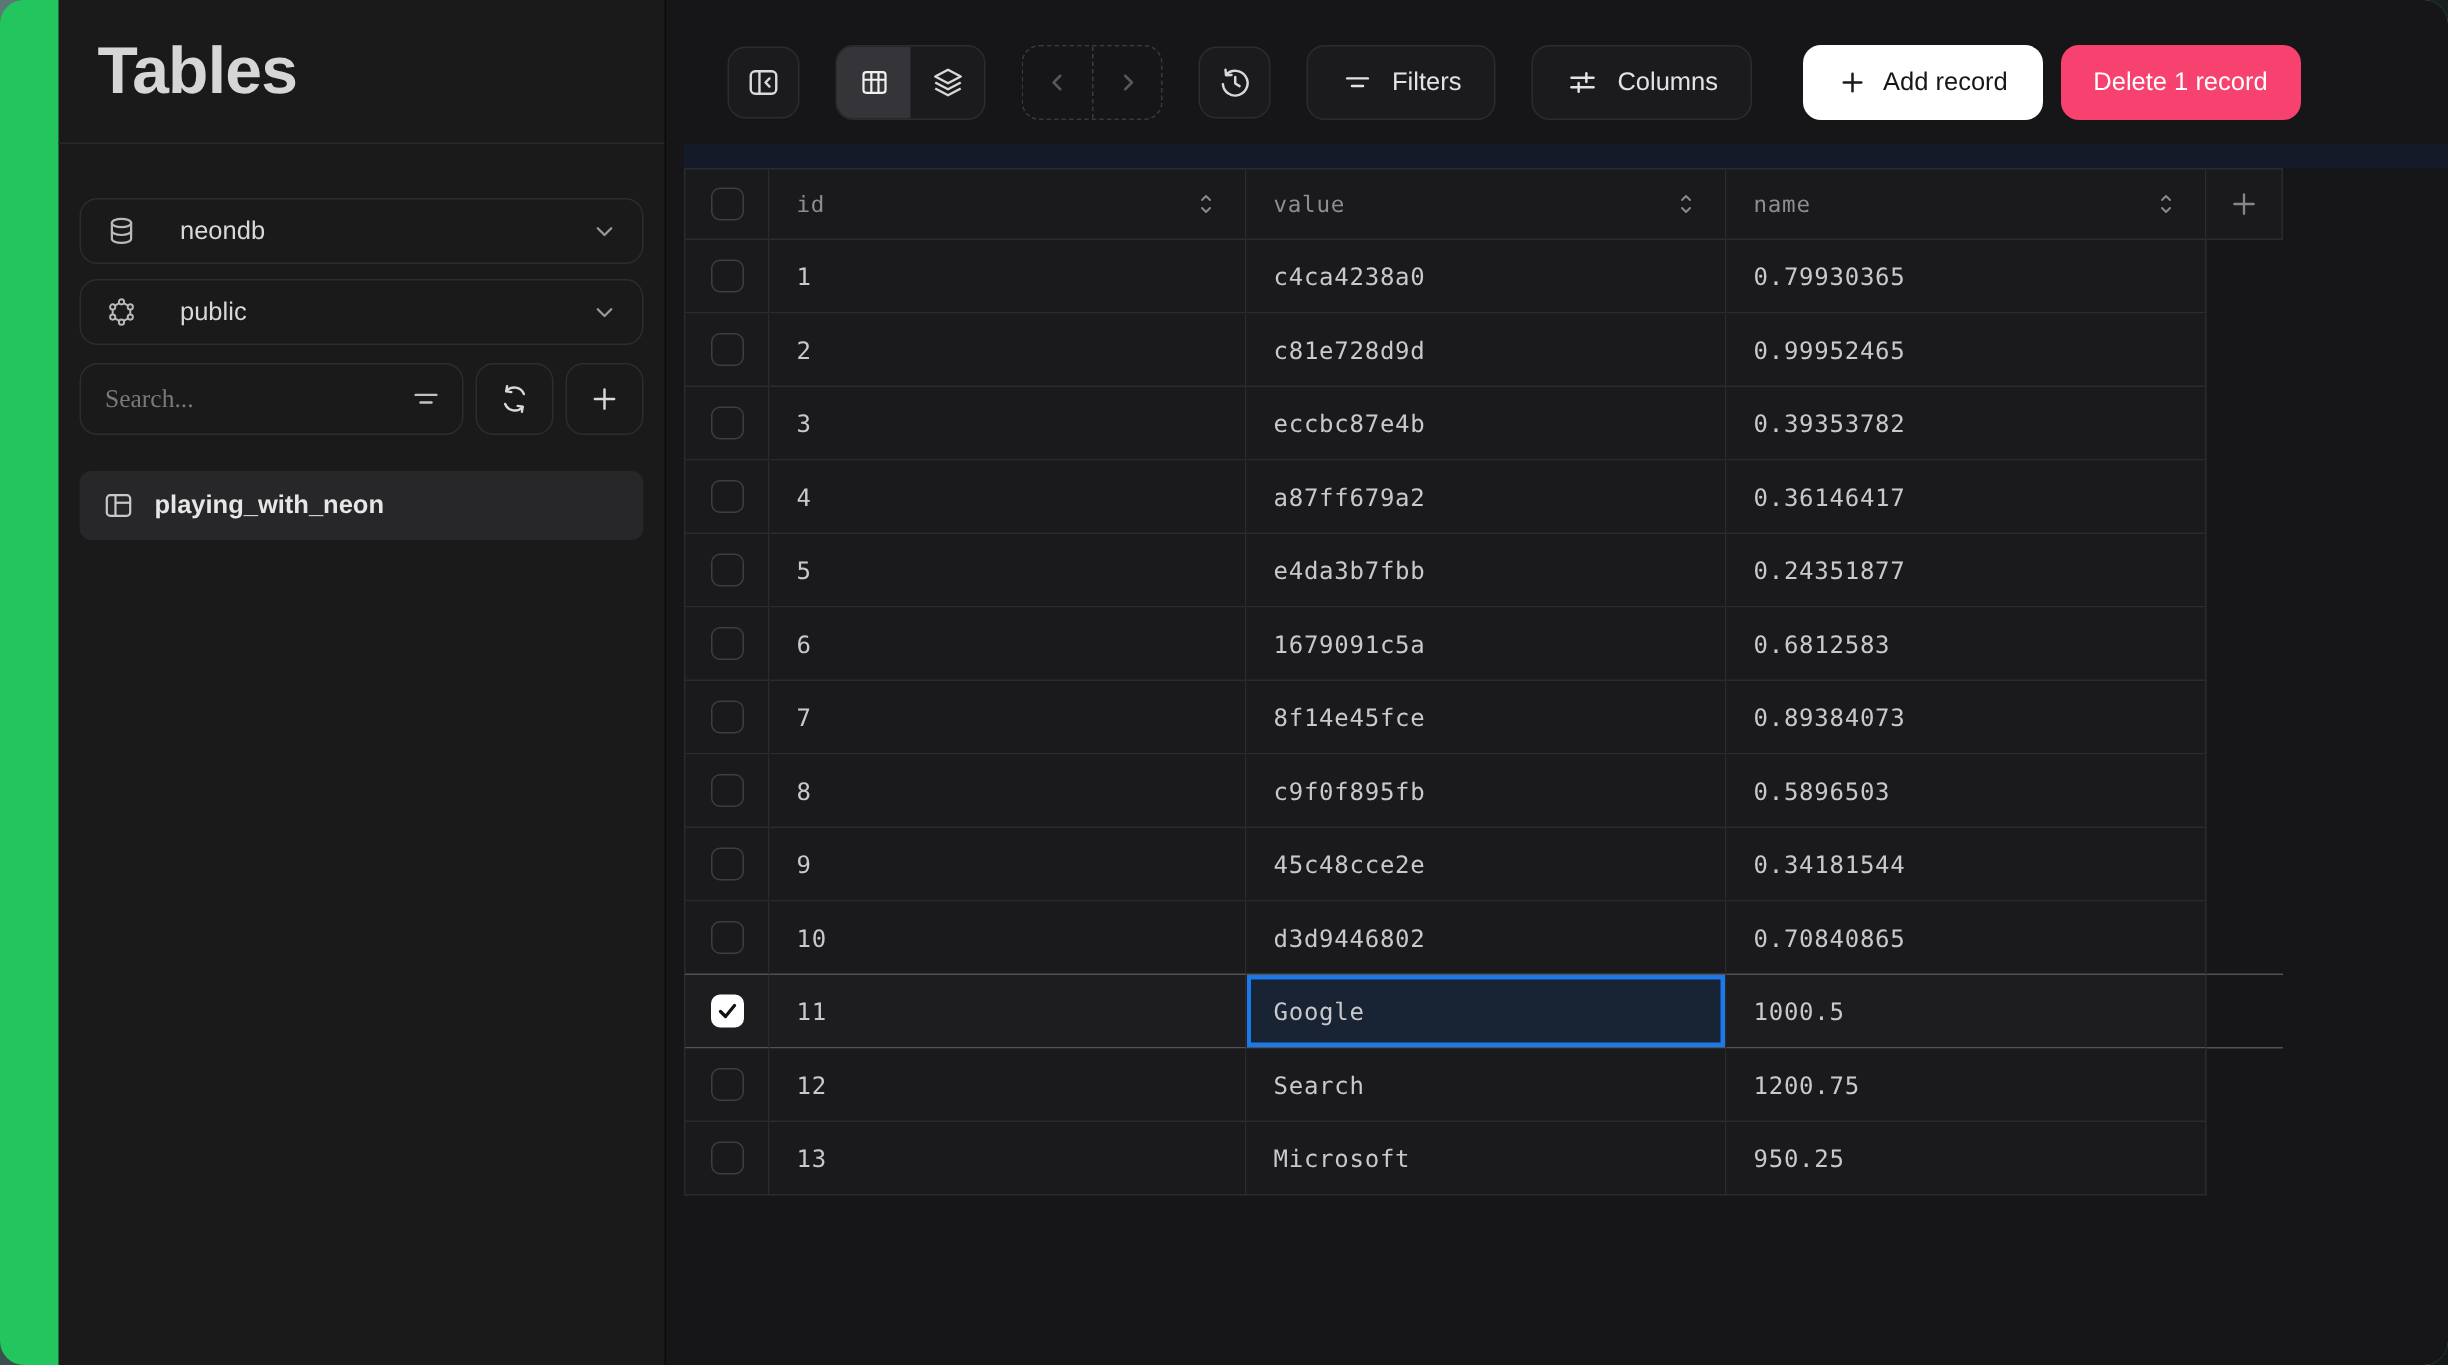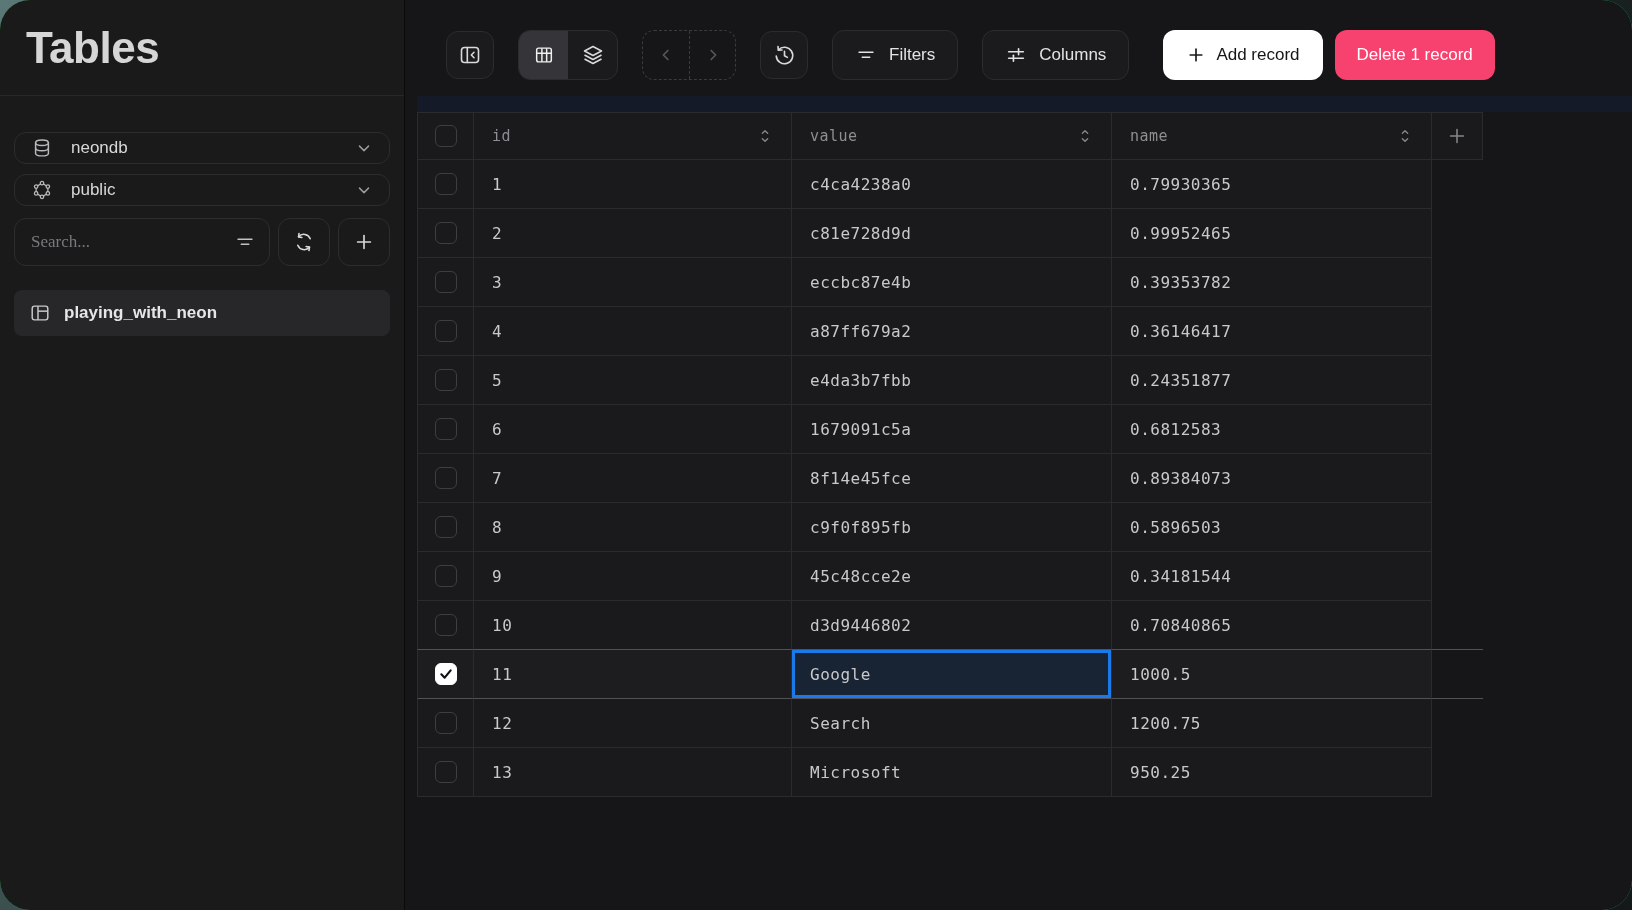--- a/index.html
+++ b/index.html
@@ -3,31 +3,31 @@
 <meta charset="utf-8">
 <style>
   * { margin:0; padding:0; box-sizing:border-box; }
   html,body { width:1632px; height:910px; }
   body {
     font-family:"Liberation Sans", sans-serif;
     background:linear-gradient(125deg,#5b7876 0%,#4c6665 10%,#2c3b3b 45%,#131918 80%);
     position:relative; overflow:hidden;
   }
   .window {
-    position:absolute; inset:0; border-radius:30px; overflow:hidden;
-    background:#22c55e; display:flex;
+    position:absolute; inset:0; border-radius:16px; overflow:hidden;
+    background:#22c55e; display:flex;padding-left:39px;
   }
   
   .sidebar { width:405px; flex:none; background:#1a1a1b; border-right:1px solid #0a0a0a; display:flex; flex-direction:column; }
   .sidebar-header { height:96px; flex:none; display:flex; align-items:center; padding-left:26px; border-bottom:1px solid #282829; }
   .sidebar-title { font-size:44px; font-weight:700; color:#d6d6d7; letter-spacing:-0.5px; }
   .sidebar-body { padding:36px 14px 0 14px; }
   .select-box {
-    height:32px; border:1px solid #2d2d2f; border-radius:12px; display:flex; align-items:center;
-    padding:0 16px; gap:18px; margin-bottom:10px; cursor:pointer; background:#1a1a1b;
+    height:44px; border:1px solid #2d2d2f; border-radius:12px; display:flex; align-items:center;
+    padding:0 16px; gap:28px; margin-bottom:10px; cursor:pointer; background:#1a1a1b;
   }
   .select-box .lbl { font-size:17px; color:#d8d8d9; }
   .select-box .chev { margin-left:auto; }
   .search-row { display:flex; gap:8px; margin-top:12px; }
   .search-input-wrap { flex:1; position:relative; }
   .search-input {
     width:100%; height:48px; border:1px solid #2d2d2f; border-radius:12px; background:transparent;
     color:#d8d8d9; font-size:17px; padding:0 44px 0 16px; outline:none; font-family:Liberation Serif, serif;
   }
   .search-input::placeholder { color:#79797c; }

